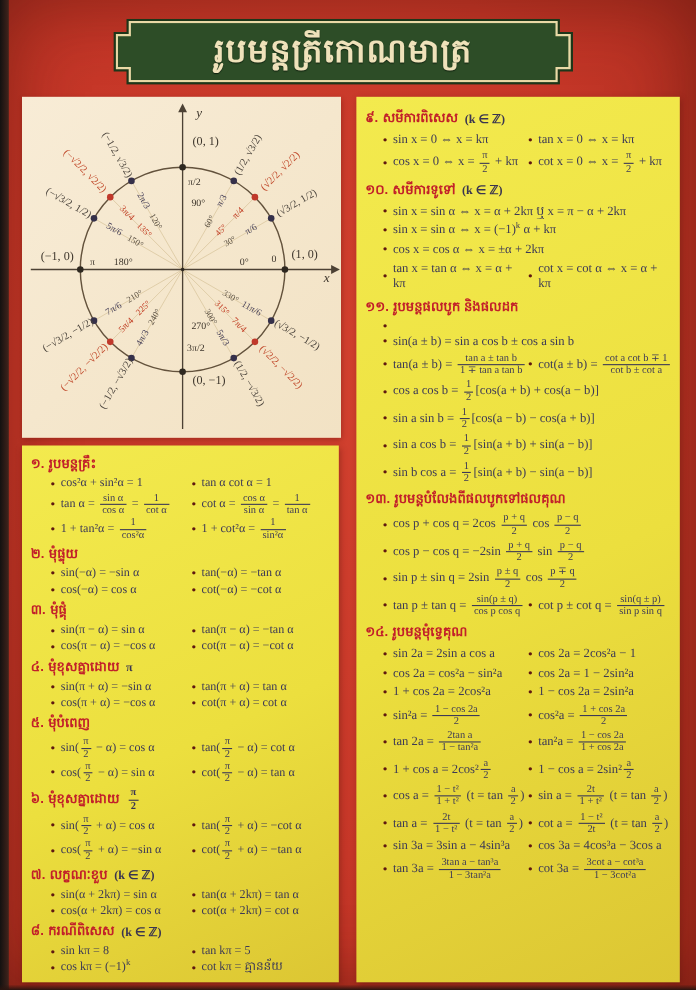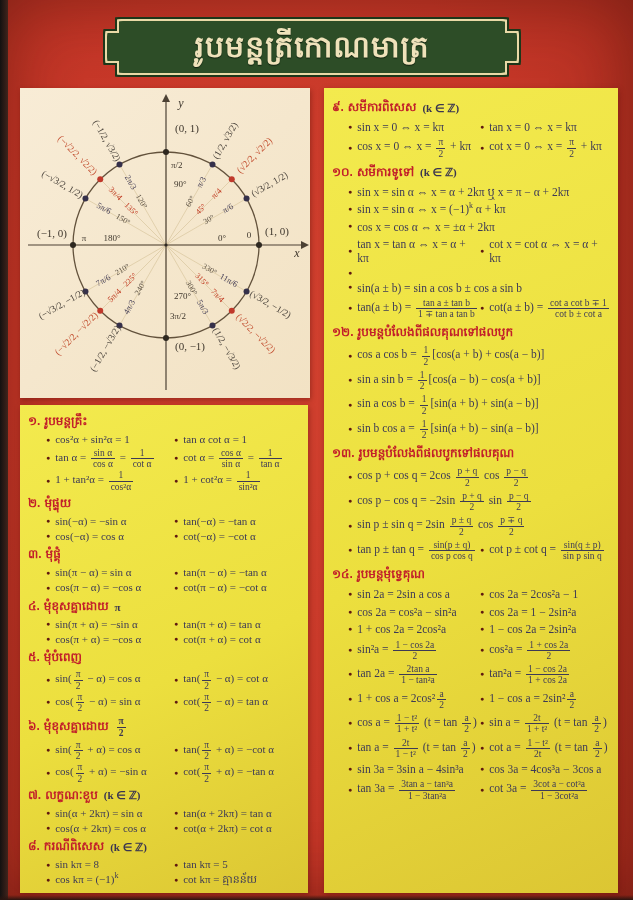--- a/index.html
+++ b/index.html
@@ -10,21 +10,21 @@
   .edge-left{position:absolute;left:0;top:0;width:8px;height:100%;
     background:linear-gradient(90deg,#141110,#41241c);}
   .edge-bottom{position:absolute;left:0;bottom:0;width:100%;height:5px;
     background:linear-gradient(0deg,#2a1510,rgba(42,21,16,0));}
 
   
   .plaque{position:absolute;left:103px;top:17px;width:418px;height:60px;}
   .plq{position:absolute;inset:0;
     clip-path:polygon(0 12px,12px 12px,12px 0,calc(100% - 12px) 0,calc(100% - 12px) 12px,100% 12px,
       100% calc(100% - 12px),calc(100% - 12px) calc(100% - 12px),calc(100% - 12px) 100%,
-      12px 100%,12px calc(100% - 12px),0 calc(100% - 12px));border-radius:16px;}
+      12px 100%,12px calc(100% - 12px),0 calc(100% - 12px));}
   .plq.l1{background:#1d3619;}
   .plq.l2{inset:2px;background:#e9d9a6;}
   .plq.l3{inset:4px;background:#2d4d27;display:flex;align-items:center;justify-content:center;}
   .plaque h1{margin:0;font-size:30px;line-height:1;color:#efe2ba;font-weight:bold;
     font-family:"Liberation Serif", serif;text-shadow:0 1px 1px #10210e;letter-spacing:1px;}
 
   
   .circle-panel{position:absolute;left:20px;top:88px;width:290px;height:310px;
     background:linear-gradient(135deg,#f8ecd6,#f2e2c4);box-shadow:1px 2px 5px rgba(90,20,10,.45);}
   svg text{font-family:"Liberation Serif", serif;dominant-baseline:middle;}
@@ -505,20 +505,24 @@
             <span class="bullet">●</span>
             <span class="fxv">tan x = tan α ⇔ x = α + kπ</span>
           </div>
           <div class="item">
             <span class="bullet">●</span>
             <span class="fxv">cot x = cot α ⇔ x = α + kπ</span>
           </div>
         </div>
       </div>
       <div class="sec">
+        <div class="sec-h">
+          <span class="sec-num">១១.</span>
+          <span class="sec-title">រូបមន្តផលបូក និងផលដក</span>
+        </div>
         <div class="row full">
           <div class="item">
             <span class="bullet">●</span>
           </div>
         </div>
         <div class="row full">
           <div class="item">
             <span class="bullet">●</span>
             <span class="fxv">sin(a ± b) = sin a cos b ± cos a sin b</span>
           </div>
@@ -534,24 +538,20 @@
           <div class="item">
             <span class="bullet">●</span>
             <span class="fxv">cot(a ± b) = <span class="fr">
                 <span>cot a cot b ∓ 1</span>
                 <span class="de">cot b ± cot a</span>
               </span></span>
           </div>
         </div>
       </div>
       <div class="sec">
-        <div class="sec-h">
-          <span class="sec-num">១២.</span>
-          <span class="sec-title">រូបមន្តបំលែងពីផលគុណទៅផលបូក</span>
-        </div>
         <div class="row full">
           <div class="item">
             <span class="bullet">●</span>
             <span class="fxv">cos a cos b = <span class="fr">
                 <span>1</span>
                 <span class="de">2</span>
               </span>[cos(a + b) + cos(a − b)]</span>
           </div>
         </div>
         <div class="row full">

